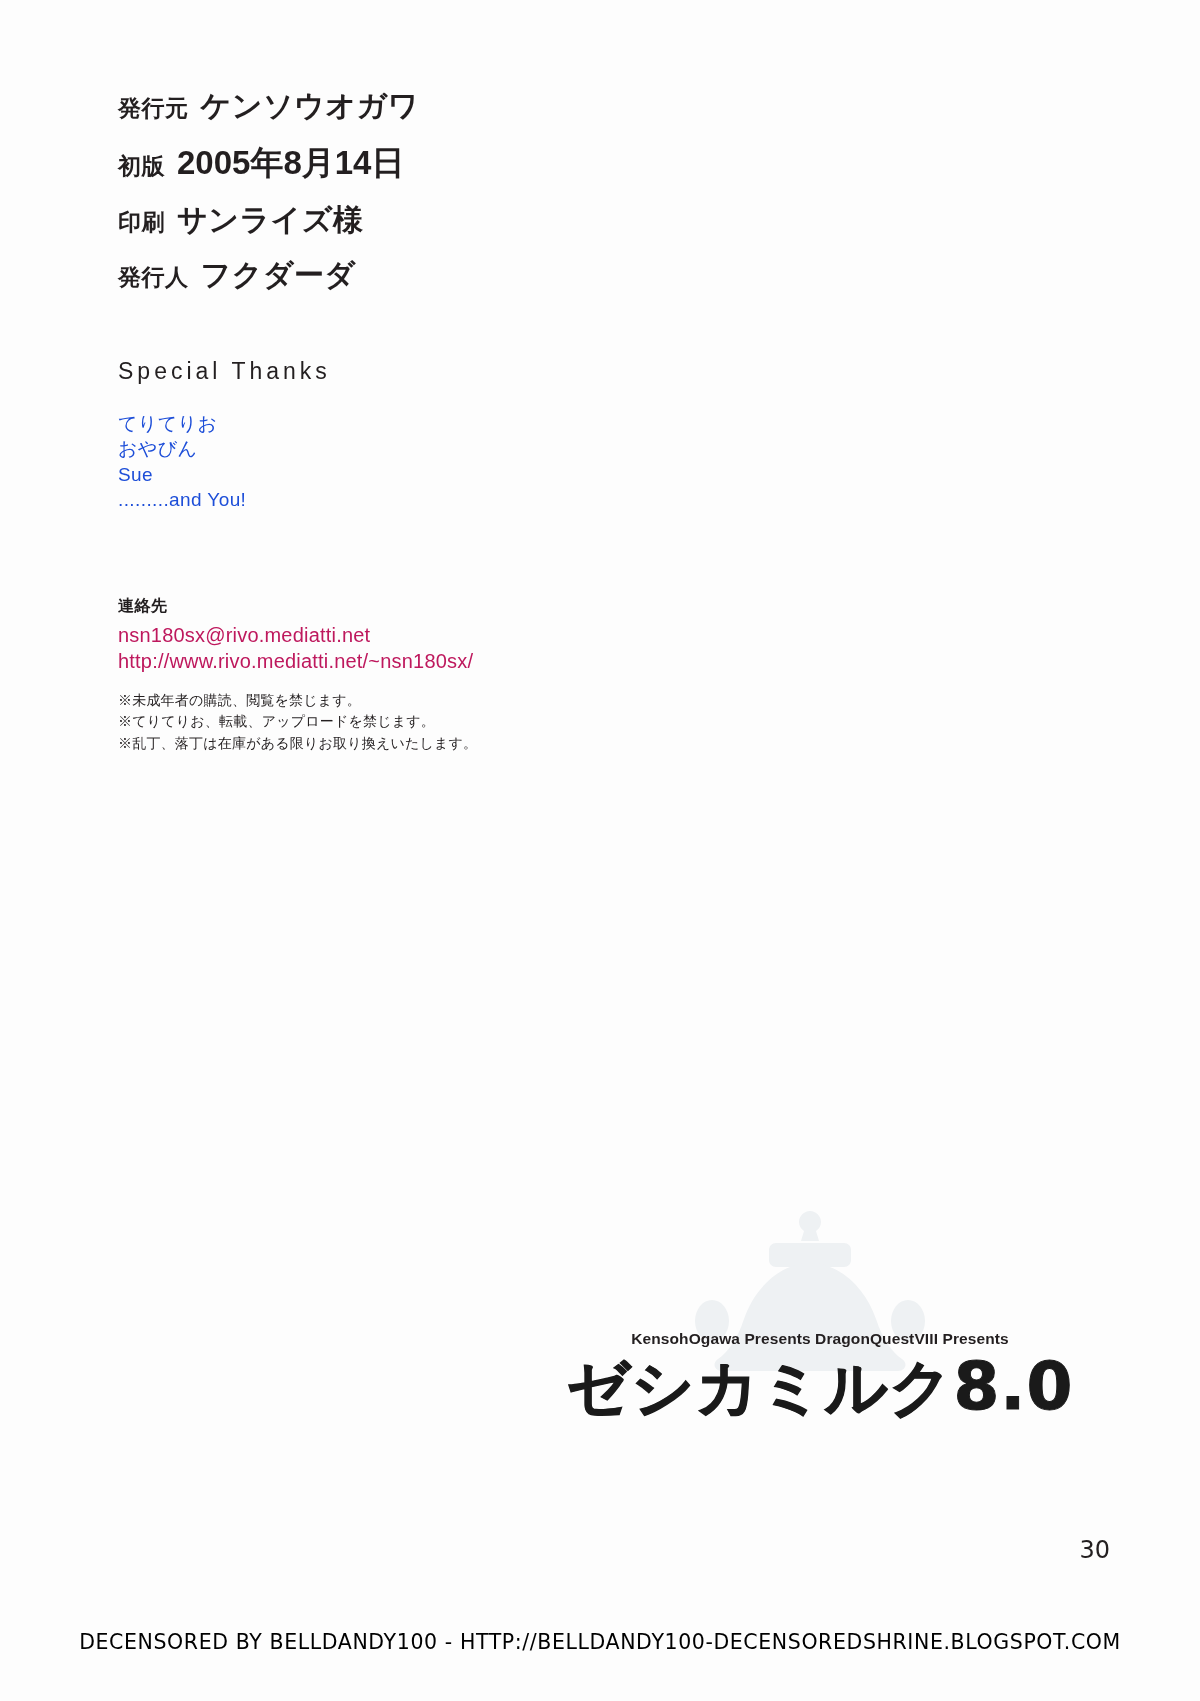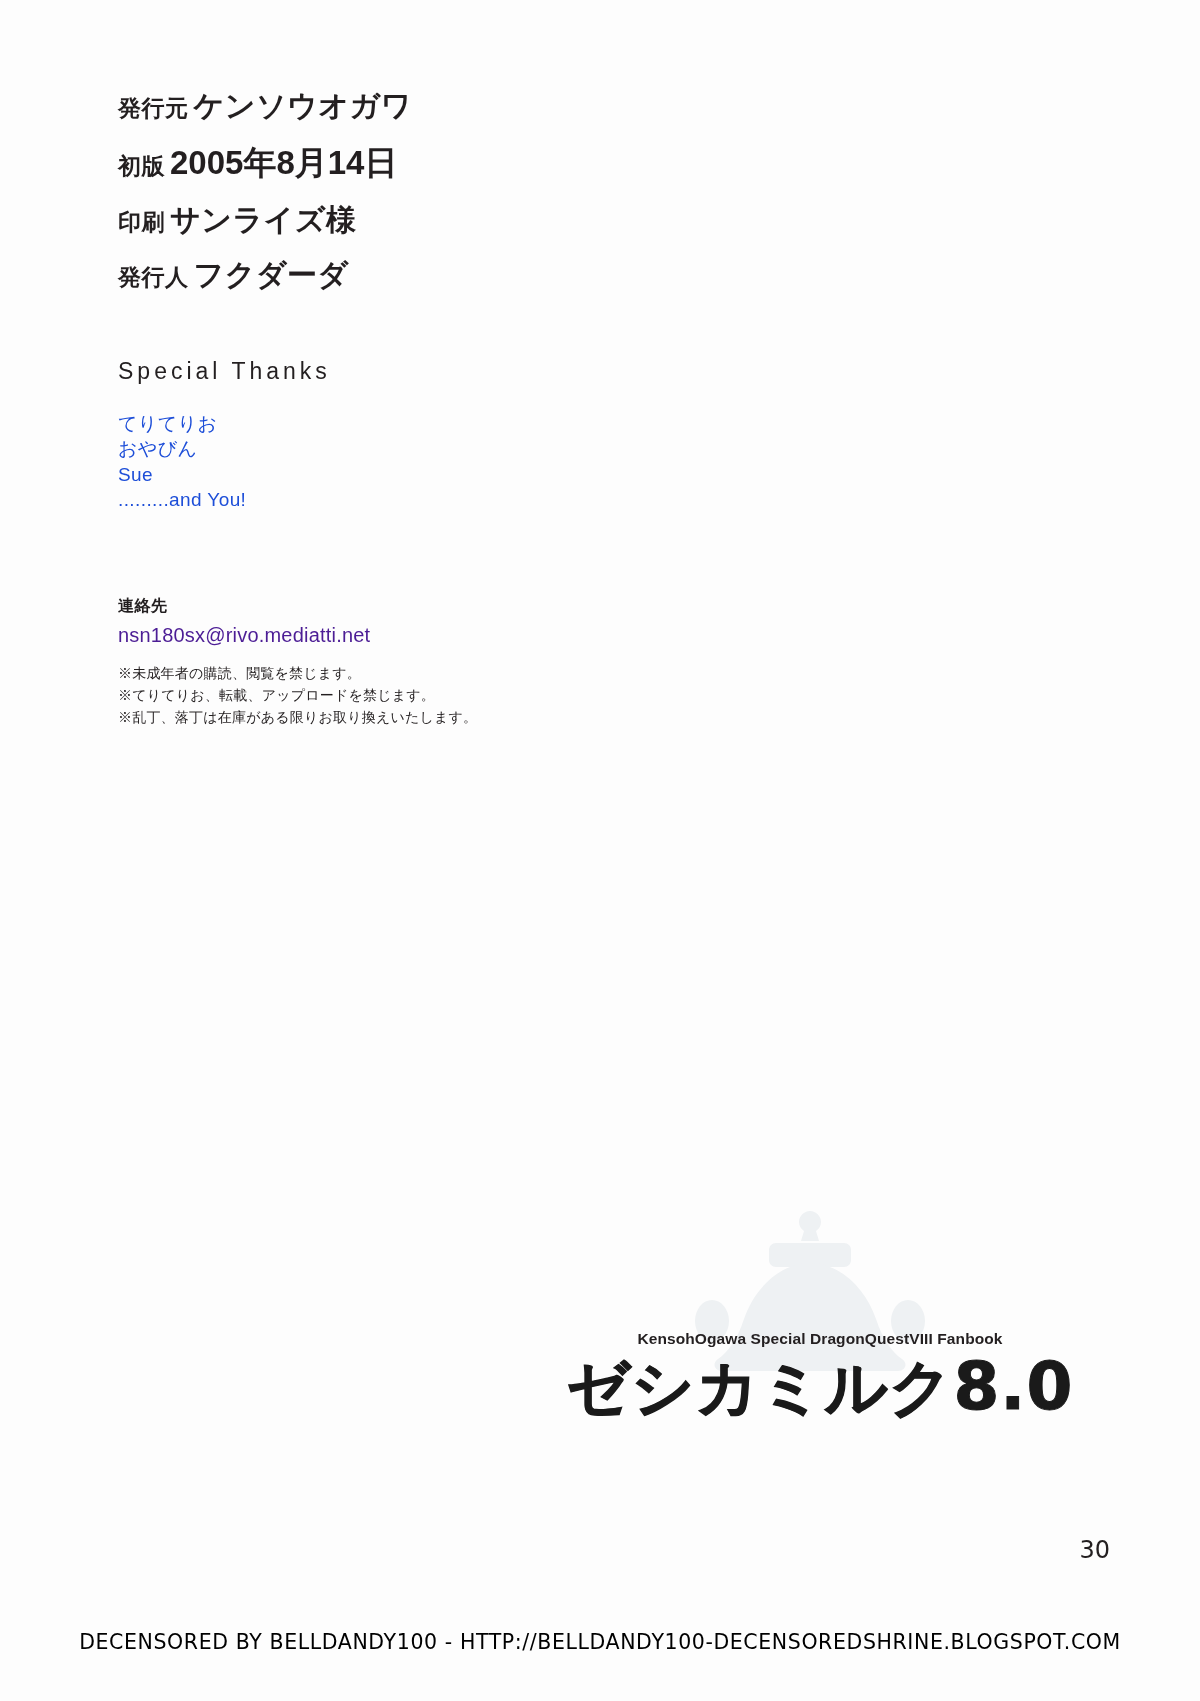--- a/index.html
+++ b/index.html
@@ -33,21 +33,21 @@
     display: flex;
     align-items: baseline;
     margin-bottom: 14px;
     white-space: nowrap;
   }
   .colo-label {
     font-size: 23px;
     font-weight: 700;
     letter-spacing: 0.5px;
     color: #231f20;
-    margin-right: 5px;
+    margin-right: 12px;
   }
   .colo-value {
     font-size: 30px;
     font-weight: 700;
     letter-spacing: 0.5px;
     color: #231f20;
   }
   .colo-value.big {
     font-size: 33px;
     letter-spacing: 0px;
@@ -83,21 +83,21 @@
   .contact-title {
     font-size: 16px;
     font-weight: 700;
     color: #231f20;
     margin-bottom: 5px;
     letter-spacing: 0.5px;
   }
   .contact-line {
     font-size: 20px;
     line-height: 1.32;
-    color: #4c1d95;
+    color: #be185d;
     letter-spacing: 0.2px;
   }
   .notice-line {
     font-size: 14px;
     line-height: 1.55;
     color: #231f20;
     letter-spacing: 0.2px;
   }
   .notices { margin-top: 15px; }
 
@@ -199,20 +199,21 @@
     <div class="thanks-title">Special Thanks</div>
     <div class="thanks-item">てりてりお</div>
     <div class="thanks-item">おやびん</div>
     <div class="thanks-item">Sue</div>
     <div class="thanks-item">.........and You!</div>
   </div>
 
   <div class="contact">
     <div class="contact-title">連絡先</div>
     <div class="contact-line">nsn180sx@rivo.mediatti.net</div>
+    <div class="contact-line">http://www.rivo.mediatti.net/~nsn180sx/</div>
     <div class="notices">
       <div class="notice-line">※未成年者の購読、閲覧を禁じます。</div>
       <div class="notice-line">※てりてりお、転載、アップロードを禁じます。</div>
       <div class="notice-line">※乱丁、落丁は在庫がある限りお取り換えいたします。</div>
     </div>
   </div>
 
   <div class="slime-wrap">
     <svg width="300" height="220" viewBox="0 0 300 220" xmlns="http://www.w3.org/2000/svg">
       <g fill="#eef1f3">
@@ -222,21 +223,21 @@
 
         <path d="M150 58 c30 0 56 26 66 56 c7 21 16 33 26 40 c6 4 4 12-4 12 H62 c-8 0-10-8-4-12 c10-7 19-19 26-40 c10-30 36-56 66-56 z"></path>
 
         <ellipse cx="52" cy="116" rx="17" ry="21"></ellipse>
         <ellipse cx="248" cy="116" rx="17" ry="21"></ellipse>
       </g>
     </svg>
   </div>
 
   <div class="logo-block">
-    <div class="logo-credit">KensohOgawa Special DragonQuestVIII Fanbook</div>
+    <div class="logo-credit">KensohOgawa Presents DragonQuestVIII Presents</div>
     <div class="logo-title">
       <span>ゼシカミルク</span><span class="num">8.0</span>
     </div>
   </div>
 
   <div class="page-number">30</div>
 
   <div class="footer-credit">DECENSORED BY BELLDANDY100 - HTTP://BELLDANDY100-DECENSOREDSHRINE.BLOGSPOT.COM</div>
 
 </div>

